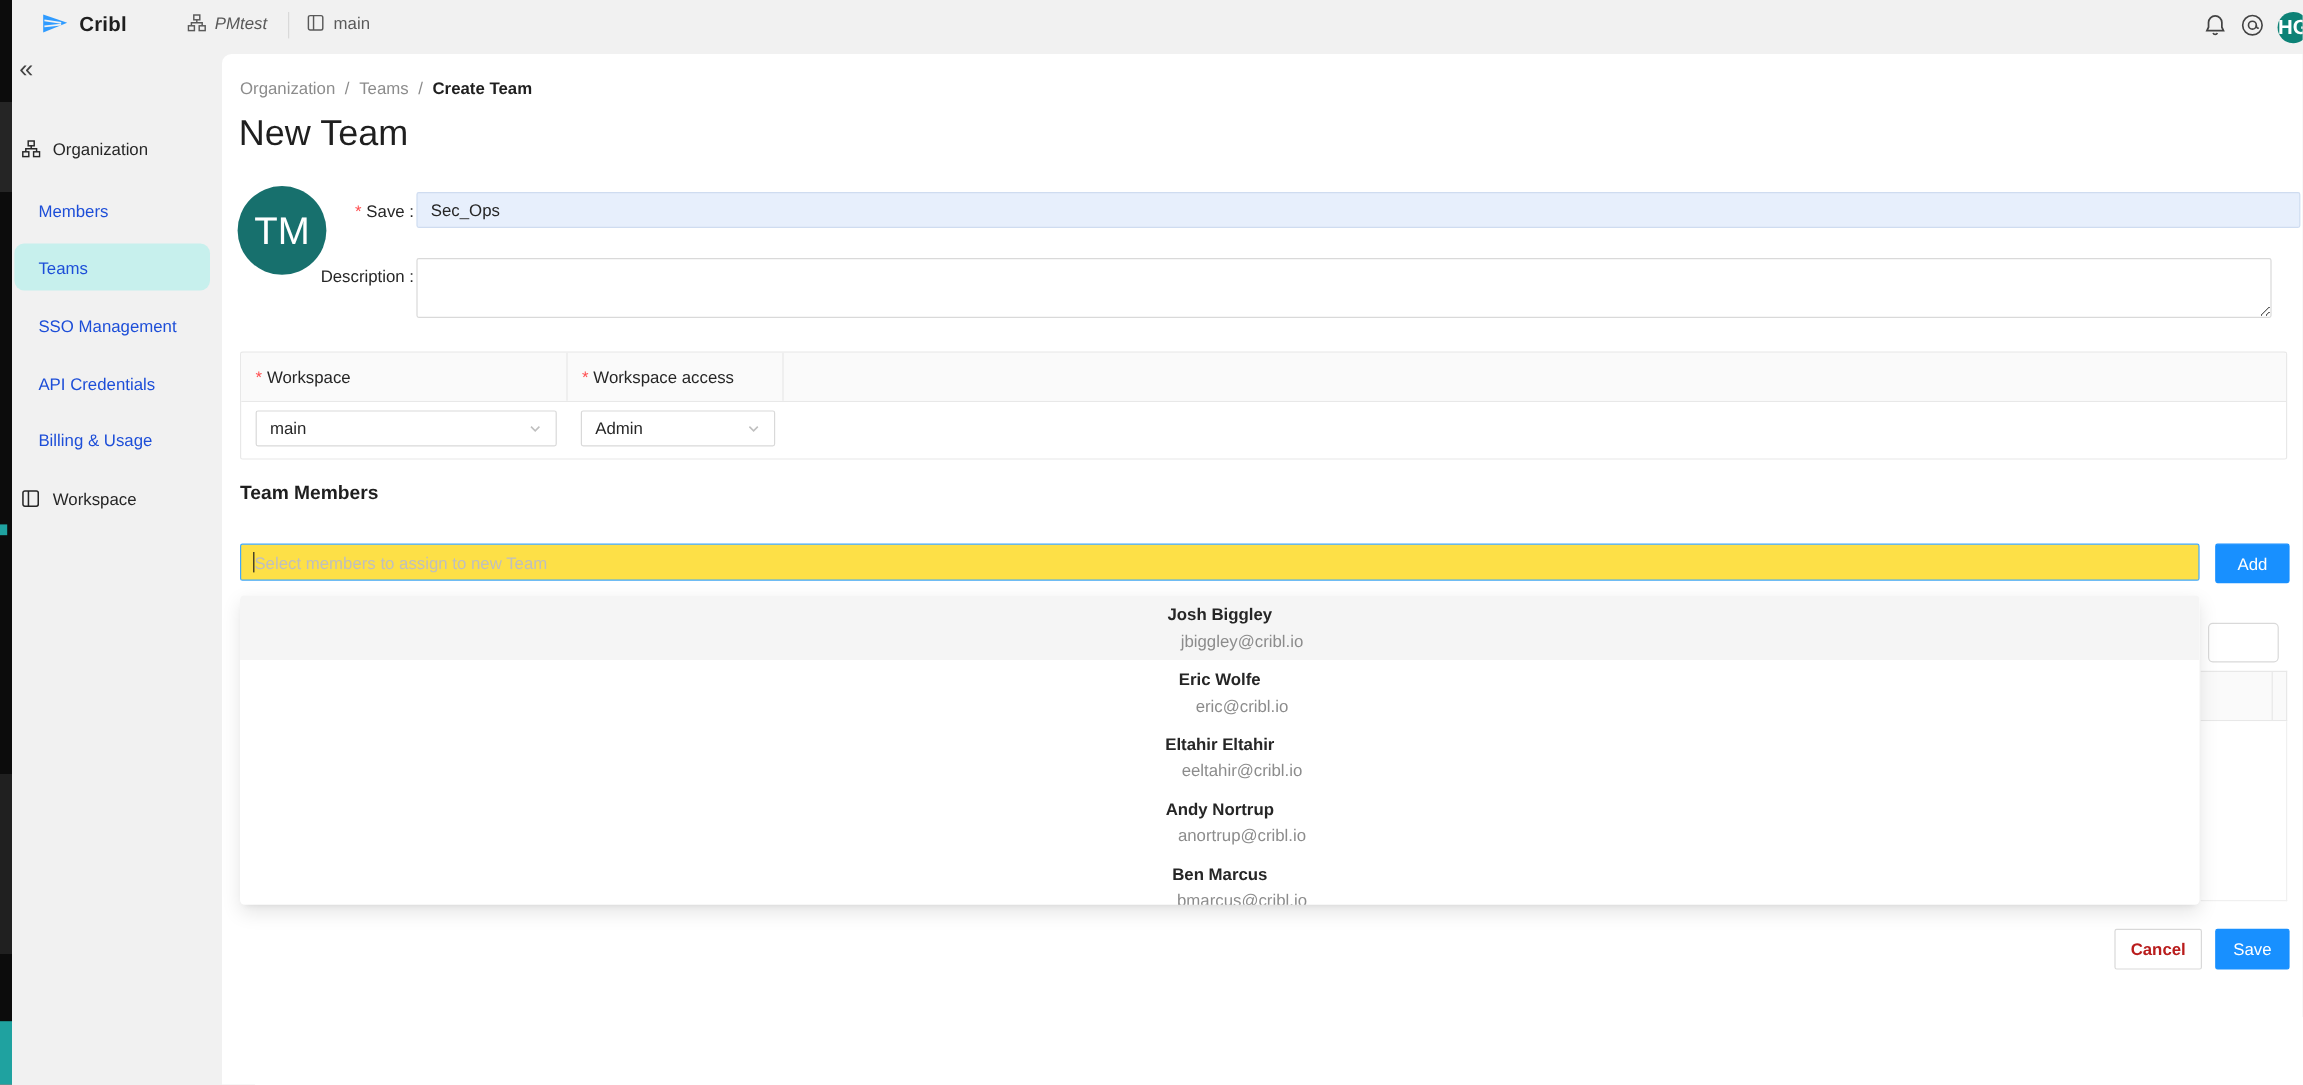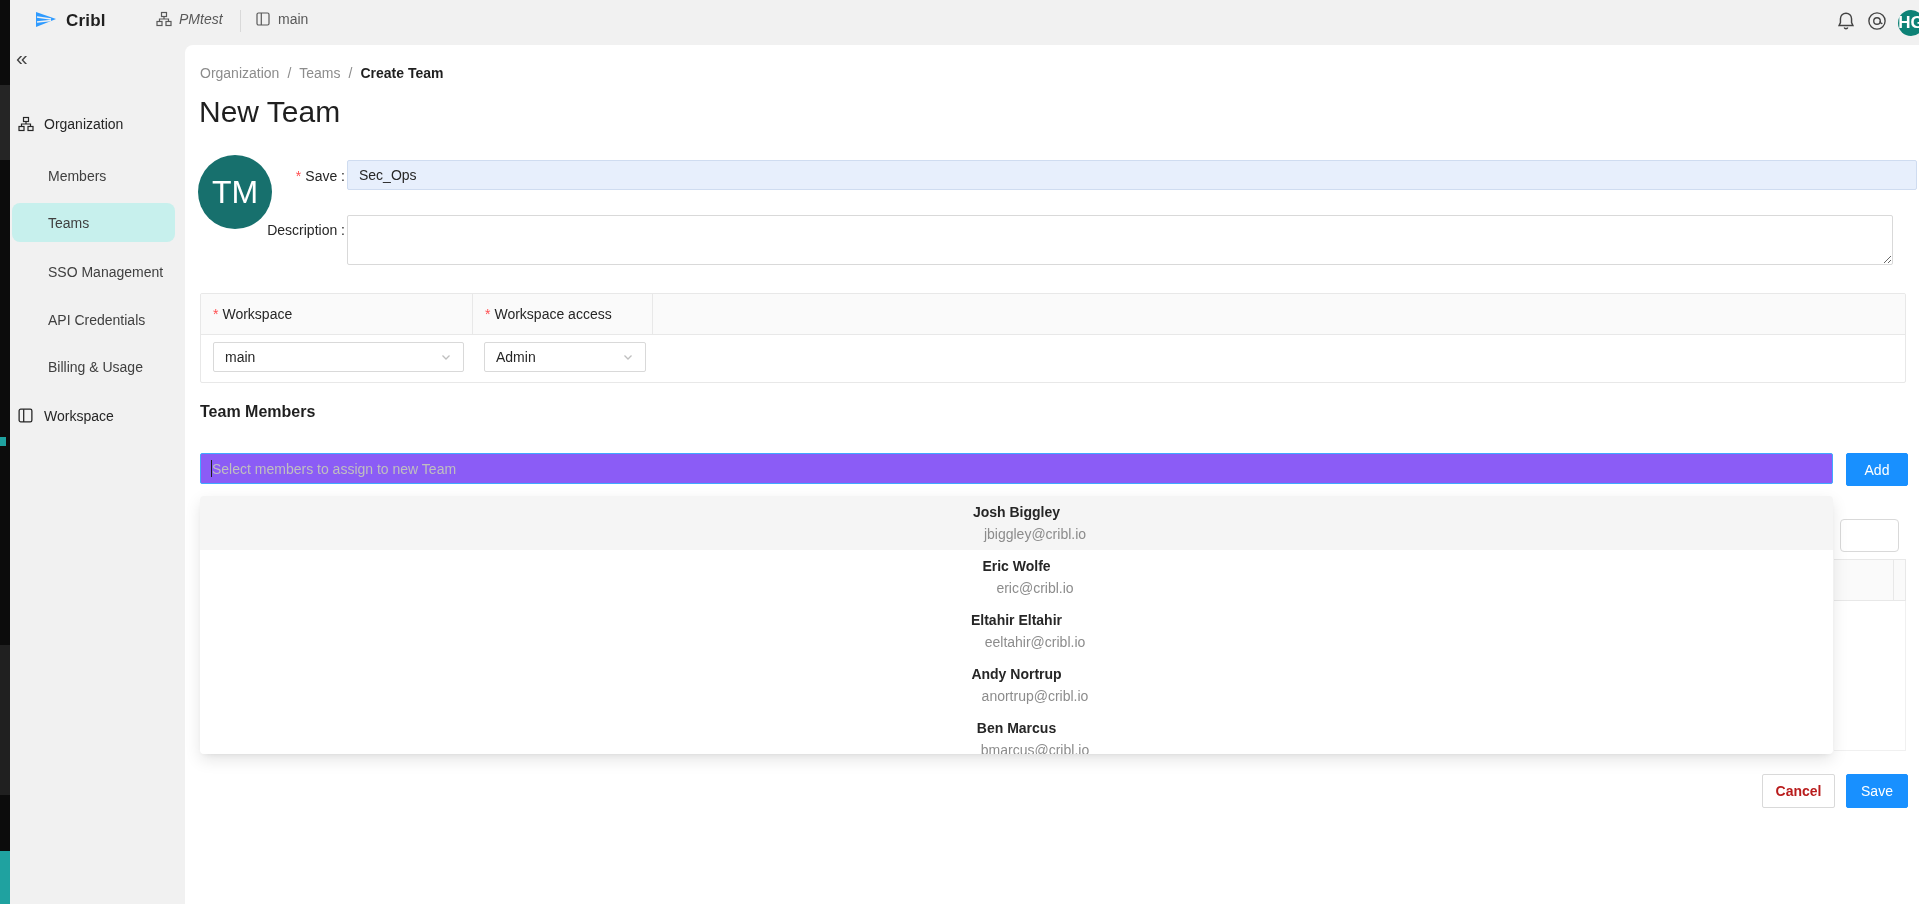--- a/index.html
+++ b/index.html
@@ -24,21 +24,21 @@
   #bell-btn{left:1810px;top:11px;width:20px;height:20px;cursor:pointer;}
   #help-btn{left:1841px;top:11px;width:20px;height:20px;cursor:pointer;}
   #user-avatar{left:1872px;top:10px;width:26px;height:26px;border-radius:50%;background:#0d8276;color:#fff;
       display:flex;align-items:center;justify-content:center;font-size:17px;font-weight:700;}
 
   
   #collapse-btn{left:16px;top:48px;font-size:21px;color:#434343;line-height:20px;cursor:pointer;}
   .side-row{display:flex;align-items:center;gap:10px;color:#262626;}
   #side-org{left:18px;top:116px;}
   #side-ws{left:17px;top:407px;}
-  .side-sub{left:48px;color:#404040;cursor:pointer;}
+  .side-sub{left:32px;color:#1d4ed8;cursor:pointer;}
   #sub-members{top:168px;}
   #active-pill{left:12px;top:203px;width:163px;height:39px;background:#c7f0ed;border-radius:8px;}
   #sub-teams{top:215px;}
   #sub-sso{top:264px;}
   #sub-api{top:312px;}
   #sub-billing{top:359px;}
 
   
   #panel{left:185px;top:45px;width:1734px;height:859px;background:#fff;border-top-left-radius:8px;z-index:1;}
 
@@ -69,21 +69,21 @@
   #ws-body{position:relative;height:47px;}
   .select{position:absolute;top:7px;height:30px;border:1px solid #d9d9d9;border-radius:2px;background:#fff;
       display:flex;align-items:center;padding:0 11px;cursor:pointer;box-sizing:border-box;}
   .select .chev{margin-left:auto;display:flex;}
   #ws-select{left:12px;width:251px;}
   #access-select{left:283px;width:162px;}
 
   
   #tm-heading{left:200px;top:403px;font-size:16px;font-weight:700;color:#1f1f1f;z-index:2;}
   #member-select{left:200px;top:453px;width:1633px;height:31px;border:1px solid #40a9ff;border-radius:2px;
-      background:#8b5cf6;z-index:2;box-sizing:border-box;text-decoration:underline;}
+      background:#fde047;z-index:2;box-sizing:border-box;text-decoration:underline;}
   #member-input{position:absolute;left:0;top:0;width:100%;height:29px;border:0;outline:0;background:transparent;
       padding:0 11px;font-size:14px;font-family:"Liberation Sans",sans-serif;color:#262626;box-sizing:border-box;}
   #member-input::placeholder{color:#bfbfbf;}
   #caret{position:absolute;left:10px;top:6px;width:1px;height:17px;background:#1f1f1f;}
   #add-btn{left:1846px;top:453px;width:60px;height:31px;background:#1890ff;border:1px solid #1890ff;border-radius:2px;
       color:#fff;font-size:14px;display:flex;align-items:center;justify-content:center;cursor:pointer;z-index:2;}
 
   
   #tbl-search{left:1840px;top:519px;width:59px;height:33px;border:1px solid #d9d9d9;border-radius:4px;background:#fff;z-index:2;box-sizing:border-box;}
   #tbl-head-sliver{left:1834px;top:559px;width:72px;height:42px;background:#fafafa;border-top:1px solid #e8e8e8;

